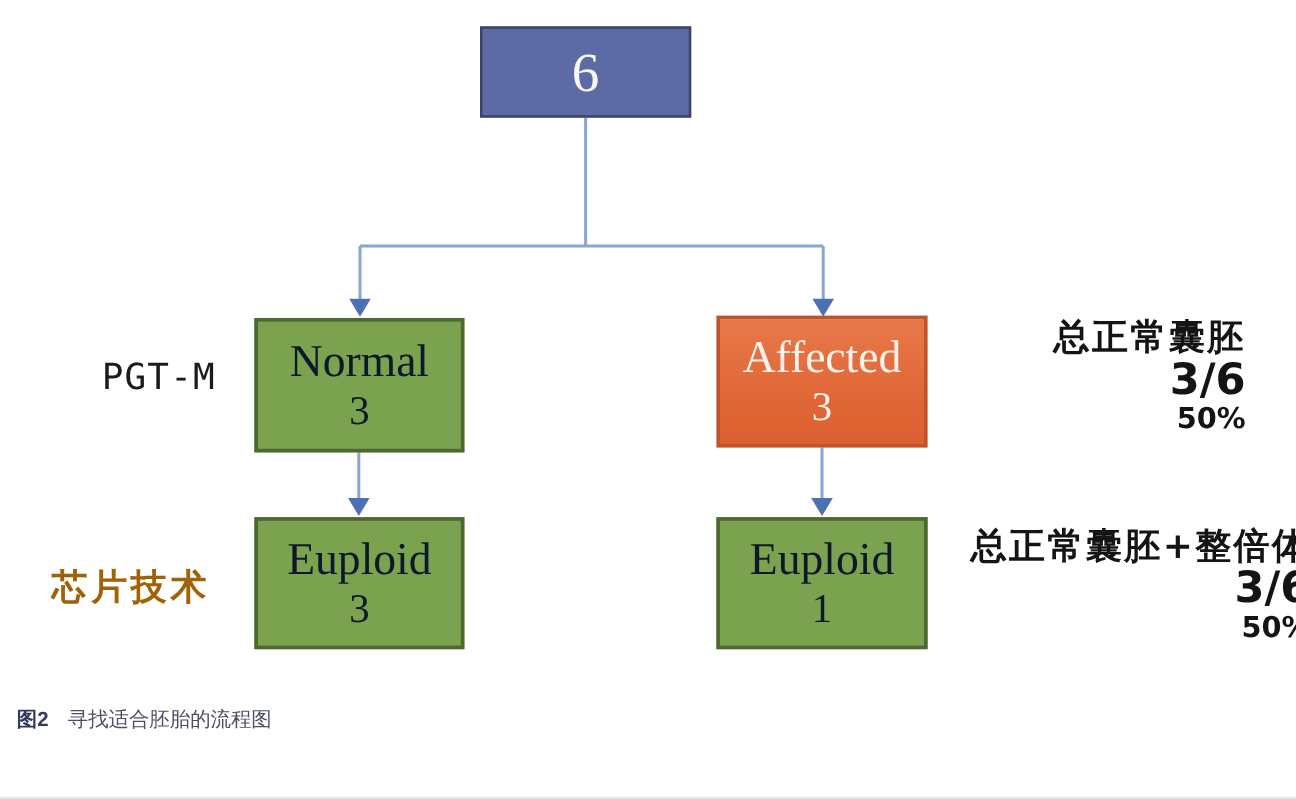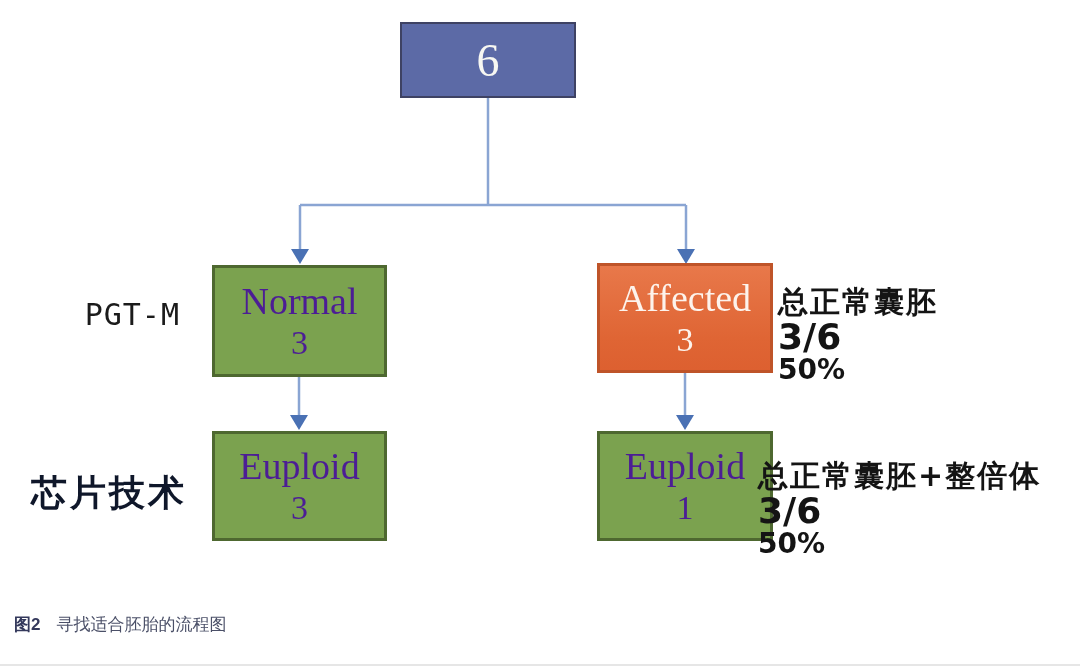--- a/index.html
+++ b/index.html
@@ -26,61 +26,60 @@
     text-align:center;
   }
   .node .line1{font-size:38px;line-height:44px;}
   .node .line2{font-size:34px;line-height:40px;}
   .node-root{
     left:400px;top:22px;width:176px;height:76px;
     background:#5c6aa6;border:2px solid #3e4263;
     color:#f7f7f2;font-size:46px;
   }
   .node-green{
-    background:#7ba24f;border:3px solid #4e6830;color:#4c1d95;
+    background:#7ba24f;border:3px solid #4e6830;color:#0f172a;
   }
   .node-orange{
     background:linear-gradient(180deg,#e8784a 0%,#df6534 70%,#dd6030 100%);
     border:3px solid #bf5429;color:#fdf3ec;
   }
   .node-normal{left:212px;top:265px;width:175px;height:112px;}
   .node-affected{left:597px;top:263px;width:176px;height:110px;}
   .node-euploid-left{left:212px;top:431px;width:175px;height:110px;}
   .node-euploid-right{left:597px;top:431px;width:176px;height:110px;}
 
   .row-label-1{
     position:absolute;left:30px;top:297px;width:150px;
     text-align:right;
     font-family:"DejaVu Sans Mono","Liberation Mono",monospace;
     font-size:30px;color:#1b1b1b;letter-spacing:1px;
   }
   .row-label-2{
     position:absolute;left:24px;top:469px;width:170px;
     text-align:center;
     font-family:"DejaVu Sans","Liberation Sans",sans-serif;
-    font-weight:700;font-size:36px;color:#0f172a;letter-spacing:3px;
+    font-weight:700;font-size:30px;color:#a16207;letter-spacing:3px;
   }
   .annotation{
-    position:absolute;text-align:left;color:#141414;
+    position:absolute;text-align:right;color:#141414;
     font-family:"DejaVu Sans","Liberation Sans",sans-serif;
     font-weight:700;
-    margin-top:20px;
   }
   .annotation .ann-title{font-size:30px;line-height:37px;letter-spacing:2px;}
   .annotation .ann-fraction{font-size:36px;line-height:33px;}
-  .annotation .ann-percent{font-size:28px;line-height:33px;}
+  .annotation .ann-percent{font-size:24px;line-height:33px;}
   .annotation-1{left:778px;top:263px;width:260px;}
   .annotation-2{left:758px;top:437px;width:334px;}
 
   .footnote{
     position:absolute;left:14px;top:560px;width:1000px;
     font-size:15px;color:#474747;letter-spacing:0.3px;
   }
   .caption{
-    position:absolute;left:14px;top:613px;
+    position:absolute;left:14px;top:588px;
     display:flex;align-items:baseline;gap:16px;
     font-size:17px;
   }
   .caption .caption-tag{font-weight:700;color:#34395c;}
   .caption .caption-text{color:#4b5068;text-align:center;}
 </style>
 </head>
 <body>
 
 <div class="stage">

